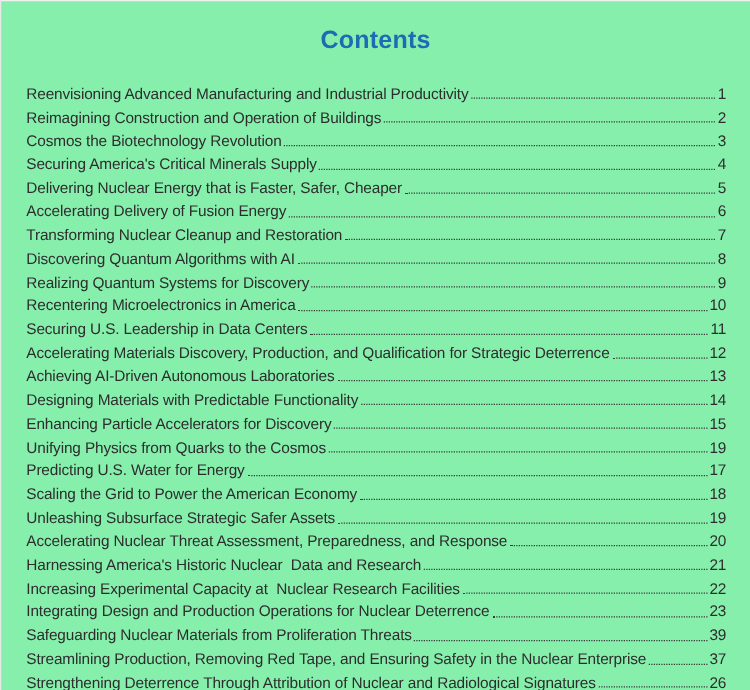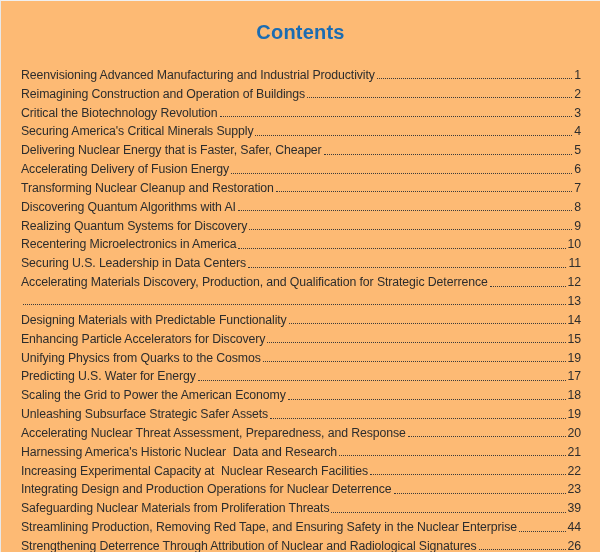--- a/index.html
+++ b/index.html
@@ -5,21 +5,21 @@
   html, body {
     margin: 0;
     padding: 0;
     background: #ffffff;
     font-family: "Liberation Sans", sans-serif;
   }
   .page {
     position: relative;
     width: 600px;
     height: 552px;
-    background: #fdba74;
+    background: #86efac;
     box-sizing: border-box;
     border-left: 1px solid #e8e8e8;
     border-top: 1px solid #f0f0f0;
     overflow: hidden;
   }
   .page-title {
     position: absolute;
     top: 20px;
     left: 0;
     right: 0;
@@ -75,21 +75,21 @@
     <span class="page-num">1</span>
   </div>
 
   <div class="entry">
     <span class="label">Reimagining Construction and Operation of Buildings</span>
     <span class="leader"></span>
     <span class="page-num">2</span>
   </div>
 
   <div class="entry">
-    <span class="label">Critical the Biotechnology Revolution</span>
+    <span class="label">Cosmos the Biotechnology Revolution</span>
     <span class="leader"></span>
     <span class="page-num">3</span>
   </div>
 
   <div class="entry">
     <span class="label">Securing America's Critical Minerals Supply</span>
     <span class="leader"></span>
     <span class="page-num">4</span>
   </div>
 
@@ -135,20 +135,21 @@
     <span class="page-num">11</span>
   </div>
 
   <div class="entry">
     <span class="label">Accelerating Materials Discovery, Production, and Qualification for Strategic Deterrence</span>
     <span class="leader"></span>
     <span class="page-num">12</span>
   </div>
 
   <div class="entry">
+    <span class="label">Achieving AI-Driven Autonomous Laboratories</span>
     <span class="leader"></span>
     <span class="page-num">13</span>
   </div>
 
   <div class="entry">
     <span class="label">Designing Materials with Predictable Functionality</span>
     <span class="leader"></span>
     <span class="page-num">14</span>
   </div>
 
@@ -208,21 +209,21 @@
 
   <div class="entry">
     <span class="label">Safeguarding Nuclear Materials from Proliferation Threats</span>
     <span class="leader"></span>
     <span class="page-num">39</span>
   </div>
 
   <div class="entry">
     <span class="label">Streamlining Production, Removing Red Tape, and Ensuring Safety in the Nuclear Enterprise</span>
     <span class="leader"></span>
-    <span class="page-num">44</span>
+    <span class="page-num">37</span>
   </div>
 
   <div class="entry">
     <span class="label">Strengthening Deterrence Through Attribution of Nuclear and Radiological Signatures</span>
     <span class="leader"></span>
     <span class="page-num">26</span>
   </div>
 </div>
 </div>
 

